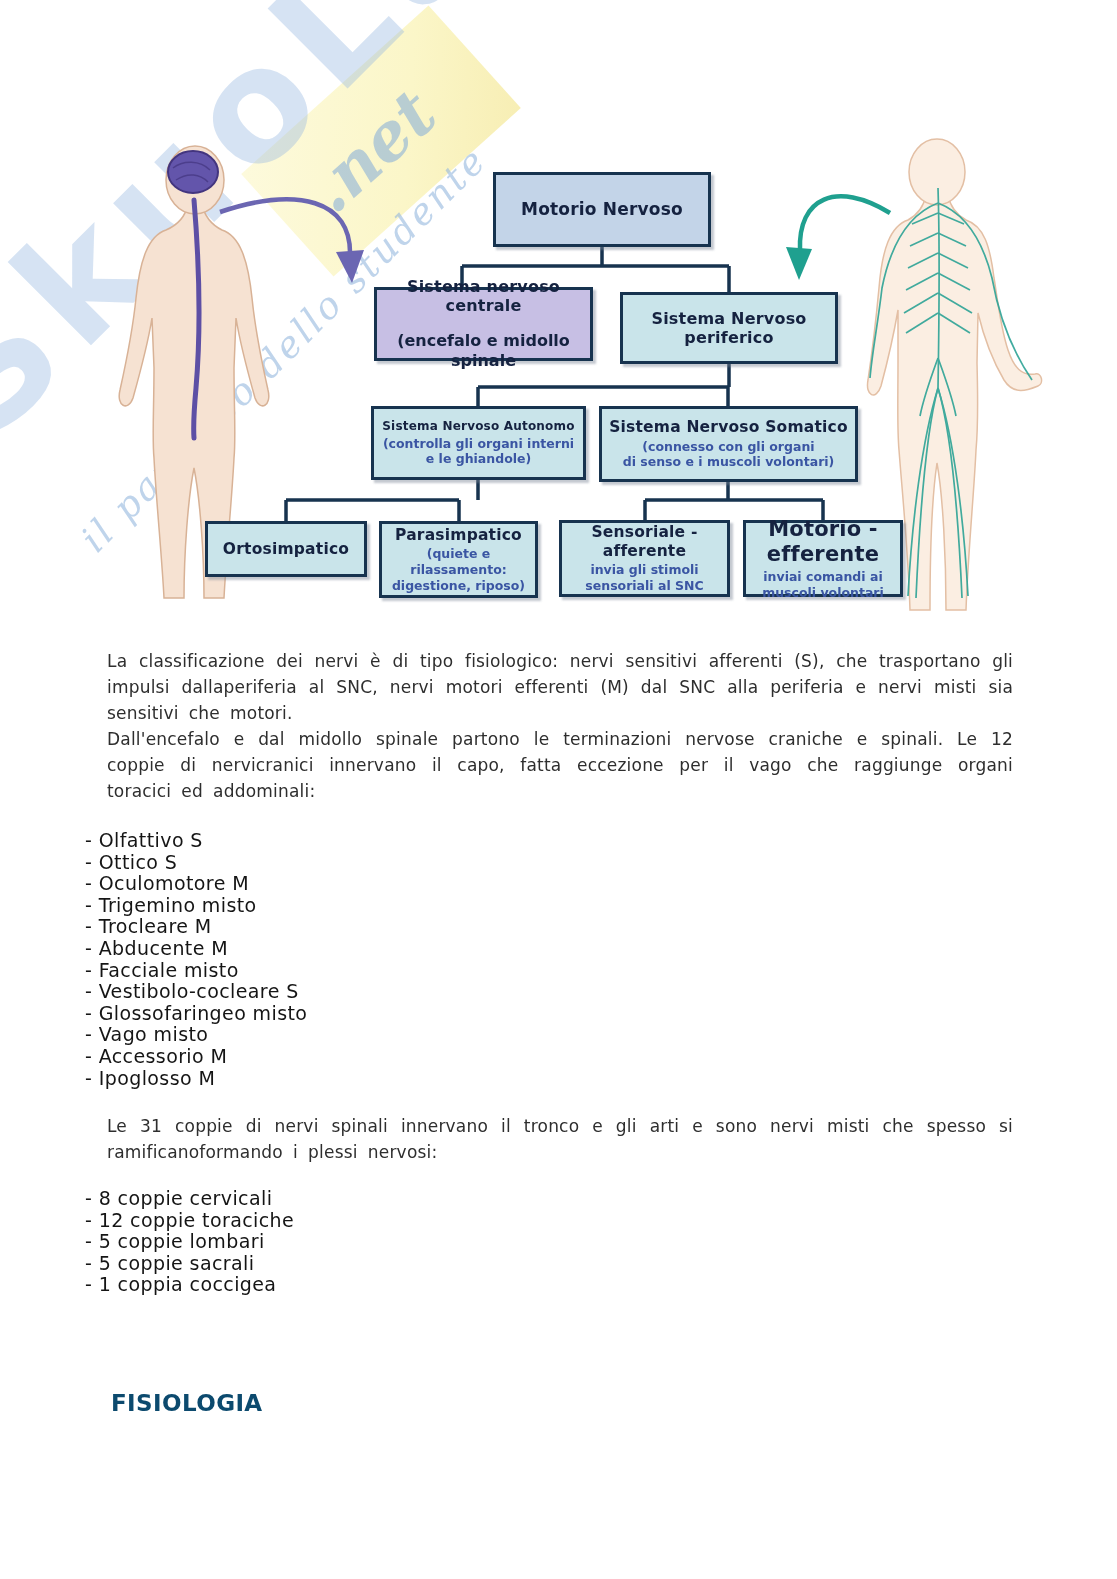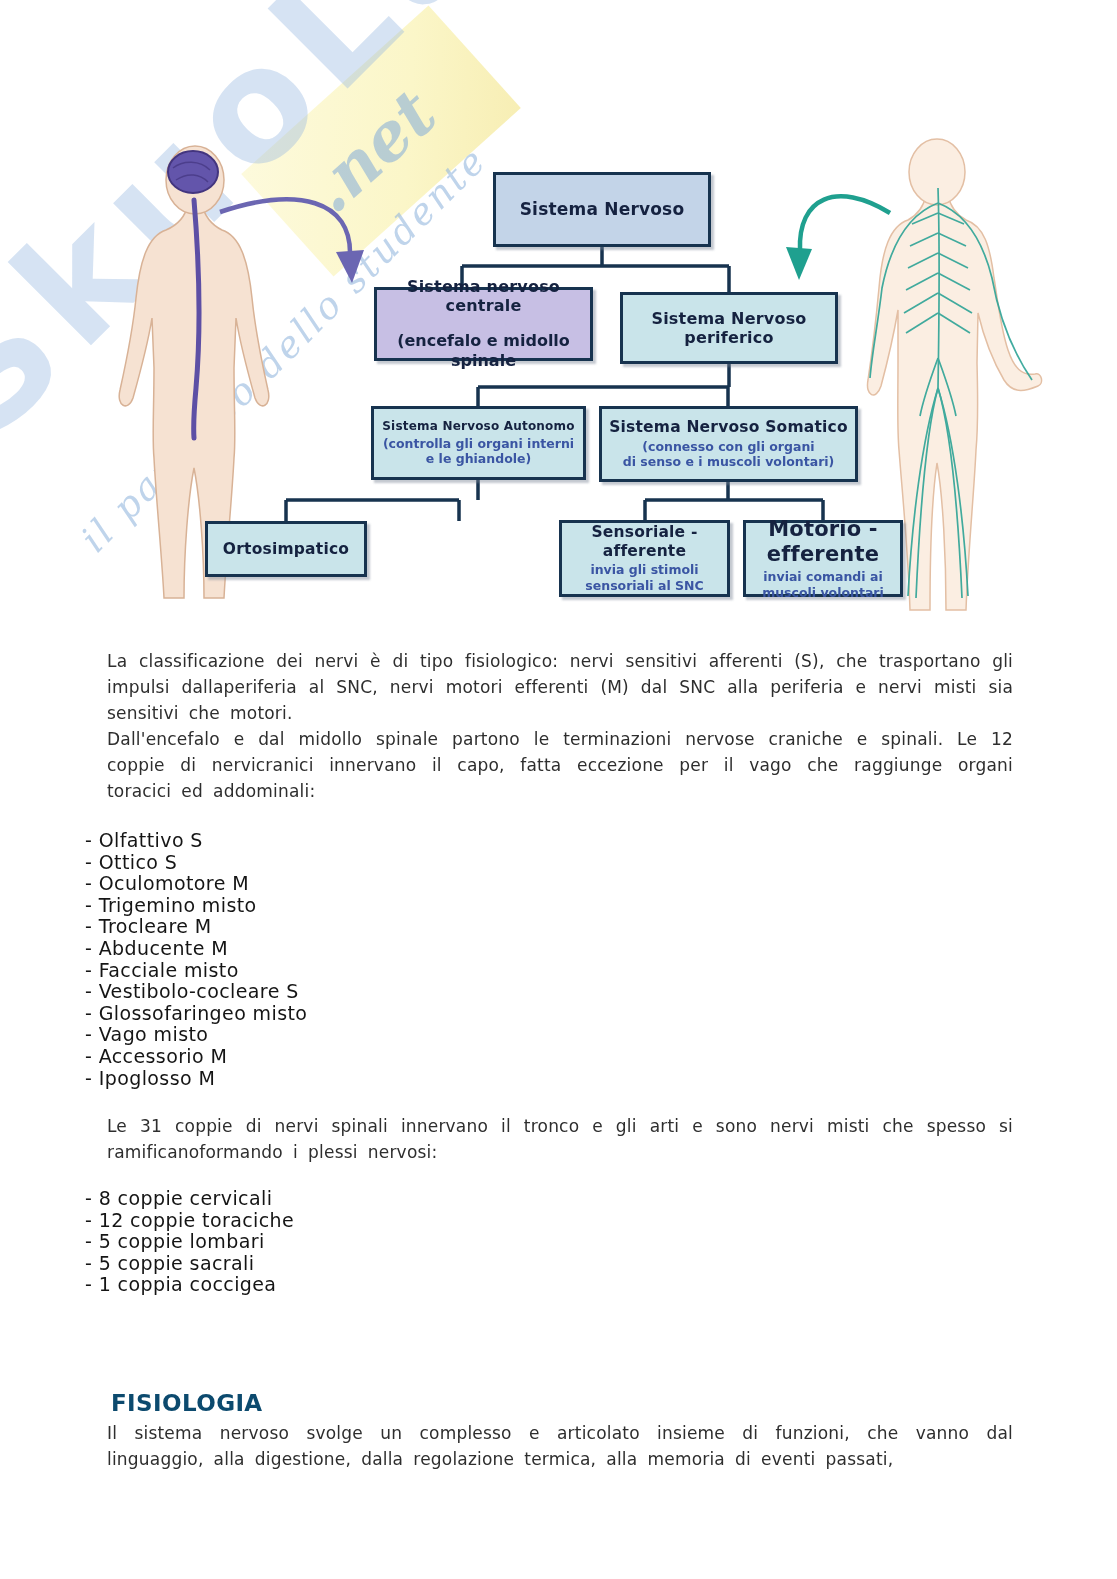--- a/index.html
+++ b/index.html
@@ -155,21 +155,21 @@
         <path d="M220,212 C298,186 352,200 350,256" fill="none" stroke="#6b66b2" stroke-width="4.5"></path>
         <polygon points="336,252 364,250 352,283" fill="#6b66b2"></polygon>
       </g>
       <g>
         <path d="M890,213 C836,180 798,198 800,250" fill="none" stroke="#1fa08f" stroke-width="4.5"></path>
         <polygon points="786,247 812,249 799,280" fill="#1fa08f"></polygon>
       </g>
     </svg>
 
     <div class="dbox bluegray" style="left:493px;top:172px;width:218px;height:75px;">
-      <div class="dbox-title big">Sistema Nervoso</div>
+      <div class="dbox-title big">Motorio Nervoso</div>
     </div>
 
     <div class="dbox lavender" style="left:374px;top:287px;width:219px;height:74px;gap:16px;">
       <div class="dbox-title">Sistema nervoso centrale</div>
       <div class="dbox-sub navy">(encefalo e midollo spinale</div>
     </div>
 
     <div class="dbox cyan" style="left:620px;top:292px;width:218px;height:72px;">
       <div class="dbox-title">Sistema Nervoso periferico</div>
     </div>
@@ -183,20 +183,25 @@
     <div class="dbox cyan" style="left:599px;top:406px;width:259px;height:76px;">
       <div class="dbox-title" style="font-size:15.5px">Sistema Nervoso Somatico</div>
       <div class="dbox-sub">(connesso con gli organi
 di senso e i muscoli volontari)</div>
     </div>
 
     <div class="dbox cyan" style="left:205px;top:521px;width:162px;height:56px;gap:28px;">
       <div class="dbox-title" style="font-size:15.5px">Ortosimpatico</div>
     </div>
 
+    <div class="dbox cyan" style="left:379px;top:521px;width:159px;height:77px;">
+      <div class="dbox-title" style="font-size:15.5px">Parasimpatico</div>
+      <div class="dbox-sub">(quiete e rilassamento:
+digestione, riposo)</div>
+    </div>
 
     <div class="dbox cyan" style="left:559px;top:520px;width:171px;height:77px;">
       <div class="dbox-title" style="font-size:15.5px">Sensoriale - afferente</div>
       <div class="dbox-sub">invia gli stimoli
 sensoriali al SNC</div>
     </div>
 
     <div class="dbox cyan" style="left:743px;top:520px;width:160px;height:77px;">
       <div class="dbox-title" style="font-size:21px">Motorio - efferente</div>
       <div class="dbox-sub">inviai comandi ai
@@ -231,16 +236,15 @@
   <ul class="blist tblock" style="left:85px;top:1188px;">
     <li>- 8 coppie cervicali</li>
     <li>- 12 coppie toraciche</li>
     <li>- 5 coppie lombari</li>
     <li>- 5 coppie sacrali</li>
     <li>- 1 coppia coccigea</li>
   </ul>
 
   <div class="tblock" style="left:107px;top:1386px;">
     <h2 class="sect-heading">FISIOLOGIA</h2>
-    <p class="para" style="margin-top:1px;">Il sistema nervoso svolge un complesso e articolato insieme di funzioni, che vanno dal linguaggio, alla digestione, dalla regolazione termica, alla memoria di eventi passati,</p>
   </div>
 
 </div>
 
 </body></html>

